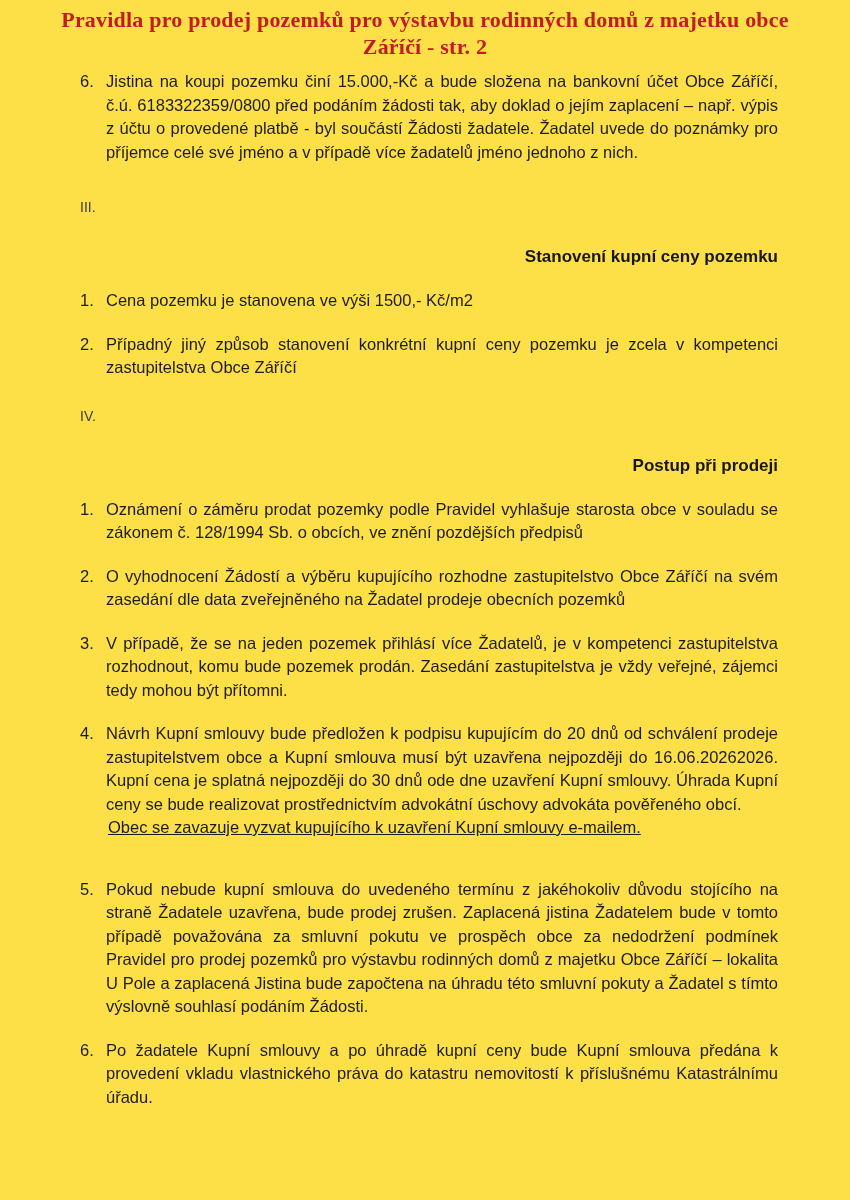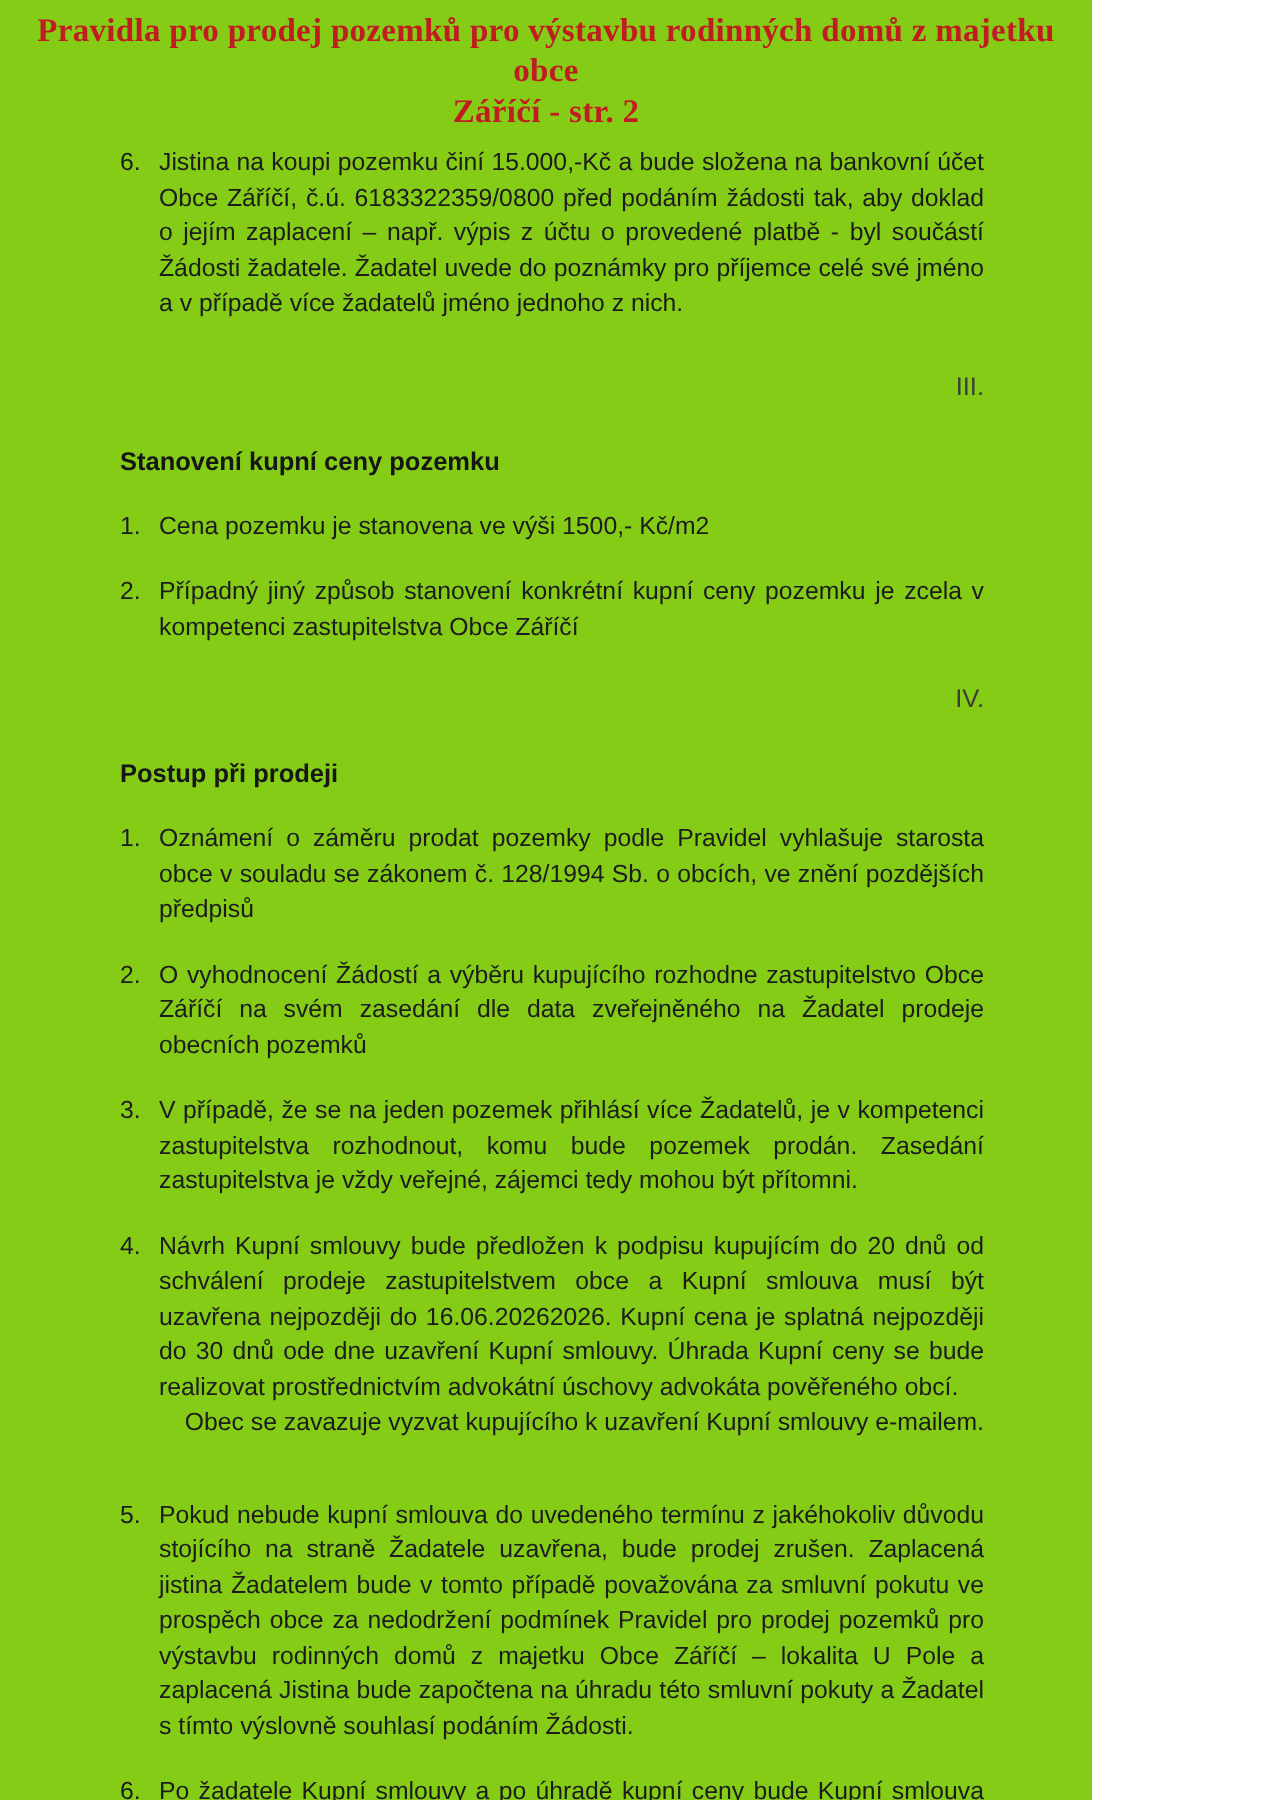--- a/index.html
+++ b/index.html
@@ -3,23 +3,23 @@
 <meta charset="utf-8">
 <style>
   html, body { margin: 0; padding: 0; }
   body {
     background: #ffffff;
     width: 850px;
     font-family: "Liberation Sans", "DejaVu Sans", sans-serif;
   }
   .page {
     position: relative;
-    width: 728px;
+    width: 850px;
     height: 1200px;
-    background: #84cc16;
+    background: #fde047;
     overflow: hidden;
   }
   .doc-title {
     margin: 6px 18px 0 18px;
     text-align: center;
     font-family: "Liberation Serif", "DejaVu Serif", serif;
     font-weight: 700;
     font-size: 22px;
     line-height: 27px;
     color: #c01c21;
@@ -39,35 +39,36 @@
   .item.gap-lg { margin-top: 38px; }
   .item-num {
     flex: 0 0 26px;
     width: 26px;
   }
   .item-body {
     flex: 1 1 auto;
     text-align: justify;
   }
   .item-note {
-    text-align: right;
+    text-align: left;
     margin-top: 0;
     padding-left: 2px;
+    text-decoration: underline;
   }
   .numeral {
     margin-top: 31px;
-    text-align: right;
+    text-align: left;
     color: #3c3c3c;
-    font-size: 17px;
+    font-size: 14px;
     line-height: 24px;
   }
   .numeral.n4 { margin-top: 24px; }
   .heading {
     margin-top: 26px;
-    text-align: left;
+    text-align: right;
     font-weight: 700;
     font-size: 17px;
     line-height: 24px;
     color: #161616;
   }
 </style>
 </head>
 <body>
 
 <div class="page">

